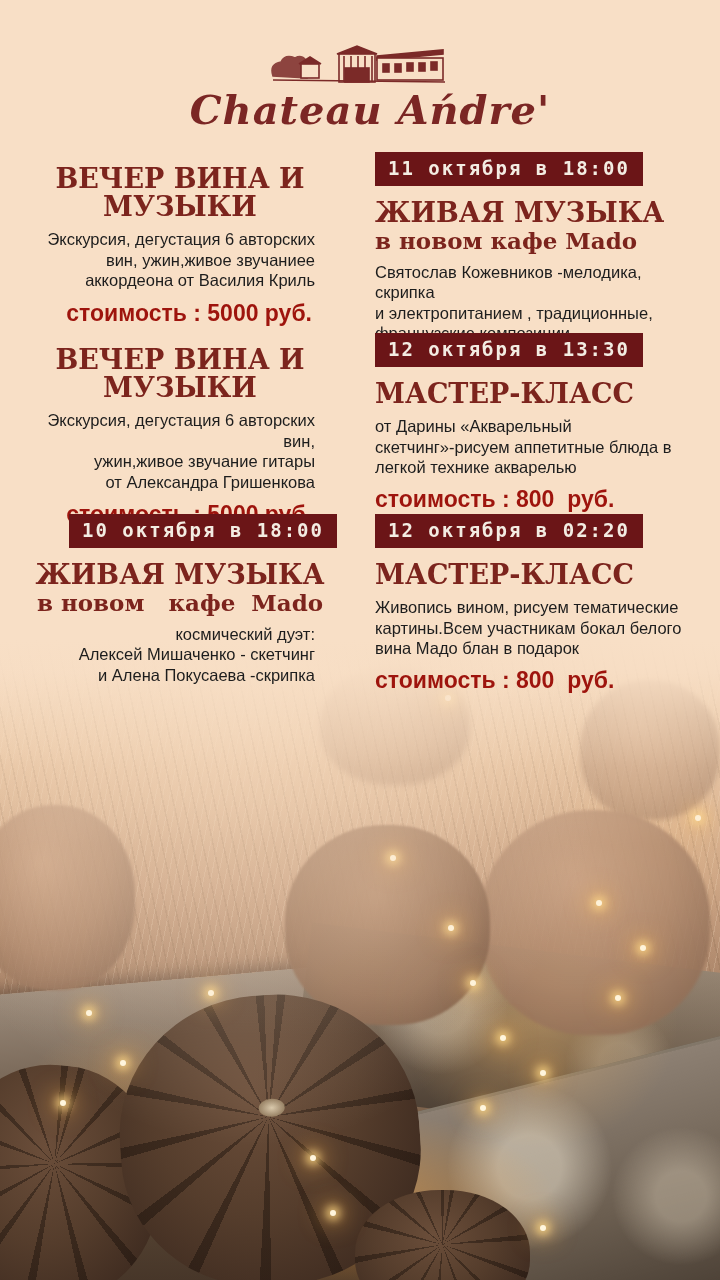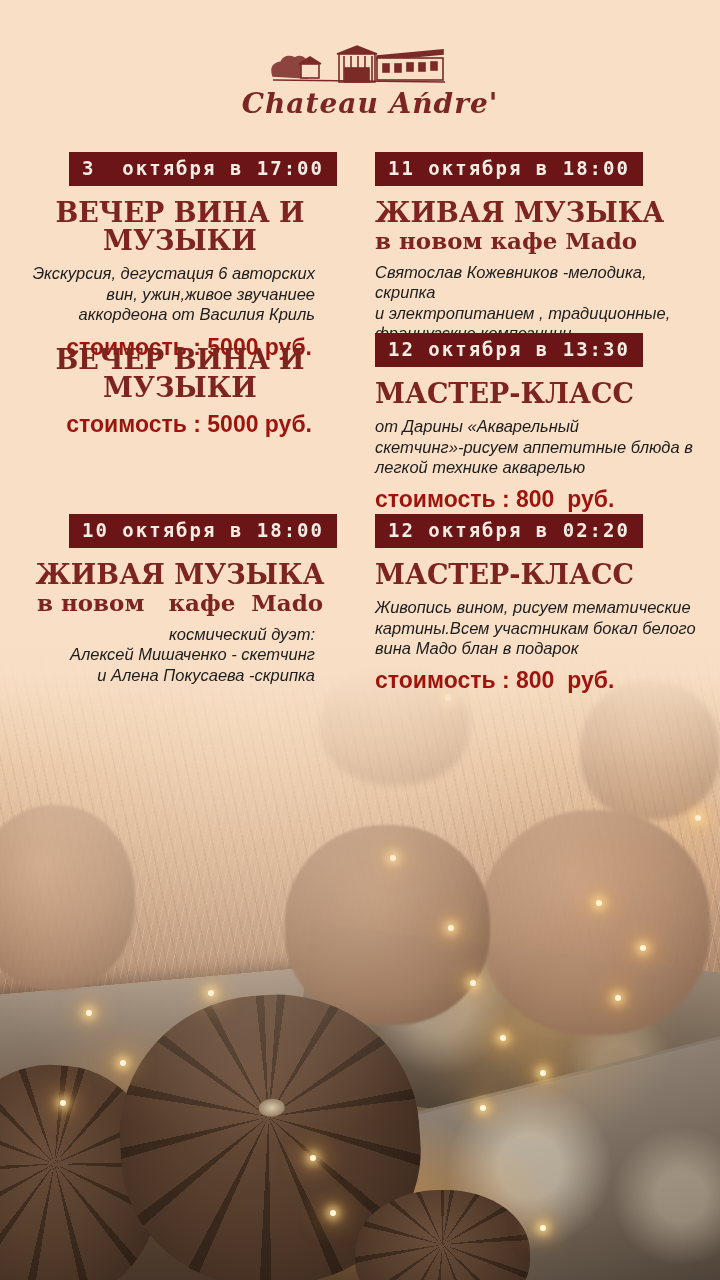--- a/index.html
+++ b/index.html
@@ -6,21 +6,21 @@
   .canvas{
     position:relative;width:720px;height:1280px;margin:0 auto;
     background:#f8dfc6;overflow:hidden;
     font-family:"Liberation Sans",sans-serif;
   }
   
   .logo{position:absolute;top:34px;left:0;width:720px;text-align:center;z-index:3;}
   .logo svg{display:block;margin:0 auto;}
   .brand-script{
     font-family:"DejaVu Serif",serif;font-style:italic;font-weight:bold;
-    font-size:28px;line-height:1;color:#7b2624;letter-spacing:1px;margin-top:-6px;padding-left:20px;
+    font-size:40px;line-height:1;color:#7b2624;letter-spacing:1px;margin-top:-6px;padding-left:20px;
   }
   .brand-tagline{
     font-family:"Liberation Sans",sans-serif;font-size:11px;color:#8a5a50;
     letter-spacing:7px;margin-top:8px;padding-left:7px;
   }
   
   .events{
     position:absolute;top:152px;left:15px;width:690px;z-index:2;
     display:grid;grid-template-columns:330px 330px;column-gap:30px;
     grid-auto-rows:181px;
@@ -36,21 +36,21 @@
   .title{
     font-family:"DejaVu Serif",serif;font-weight:bold;color:#7c241d;
     font-size:27px;line-height:1.04;margin-top:13px;white-space:pre-wrap;
   }
   .subtitle{
     font-family:"DejaVu Serif",serif;font-weight:bold;color:#7c241d;
     font-size:23px;line-height:1.08;margin-top:2px;white-space:pre-wrap;
   }
   .col-left .title,.col-left .subtitle{text-align:center;}
   .desc{
-    font-style:italic;color:#1d1d1d;font-size:16.5px;line-height:1.24;
+    color:#1d1d1d;font-size:16.5px;line-height:1.24;
     margin-top:8px;white-space:pre-line;
   }
   .col-left .desc{text-align:right;padding-right:30px;}
   .price{
     font-weight:bold;color:#9e140d;font-size:23px;margin-top:9px;white-space:pre-wrap;
   }
   .col-left .price{text-align:right;padding-right:33px;}
   .subtitle:empty,.price:empty{display:none;}
   
   .photo{position:absolute;left:0;top:640px;width:720px;height:640px;z-index:0;overflow:hidden;}
@@ -155,21 +155,20 @@
         <rect x="166" y="28" width="6" height="8" fill="#7b2a28"></rect>
         <line x1="8" y1="46" x2="180" y2="48"></line>
       </g>
     </svg>
     <div class="brand-script">Chateau Ańdre'</div>
   </div>
 
   <div class="events">
 
     <div class="event col-left">
-      <div class="badge-row"><span class="badge">3  октября в 17:00</span></div>
       <div class="title">ВЕЧЕР ВИНА И МУЗЫКИ</div>
 
       <div class="desc">Экскурсия, дегустация 6 авторских
 вин, ужин,живое звучаниее
 аккордеона от Василия Криль</div>
       <div class="price">стоимость : 5000 руб.</div>
     </div>
 
     <div class="event col-right">
       <div class="badge-row"><span class="badge">11 октября в 18:00</span></div>
@@ -177,20 +176,23 @@
       <div class="subtitle">в новом кафе Mado</div>
       <div class="desc">Святослав Кожевников -мелодика, скрипка
 и электропитанием , традиционные,
 французские композиции.</div>
 
     </div>
 
     <div class="event col-left">
       <div class="title">ВЕЧЕР ВИНА И МУЗЫКИ</div>
 
+      <div class="desc">Экскурсия, дегустация 6 авторских вин,
+ужин,живое  звучание гитары
+от Александра Гришенкова</div>
       <div class="price">стоимость : 5000 руб.</div>
     </div>
 
     <div class="event col-right">
       <div class="badge-row"><span class="badge">12 октября в 13:30</span></div>
       <div class="title">МАСТЕР-КЛАСС</div>
 
       <div class="desc">от Дарины «Акварельный
 скетчинг»-рисуем аппетитные блюда в
 легкой технике акварелью</div>

